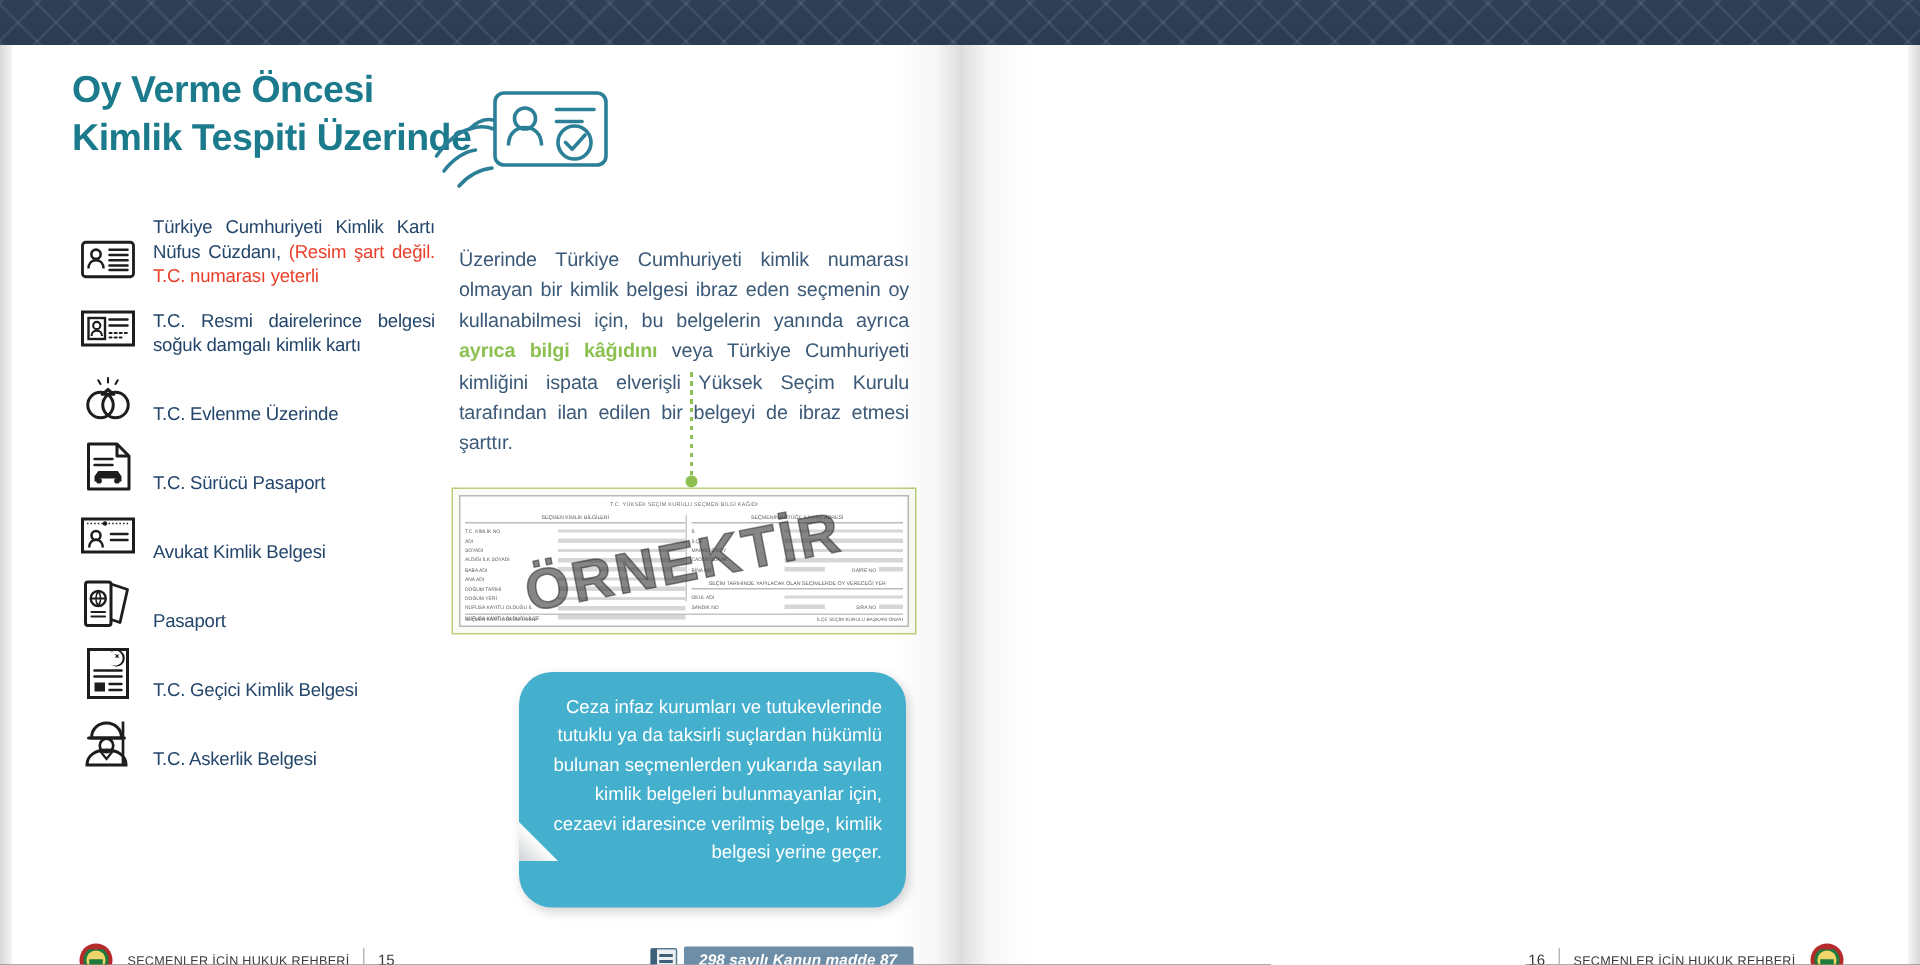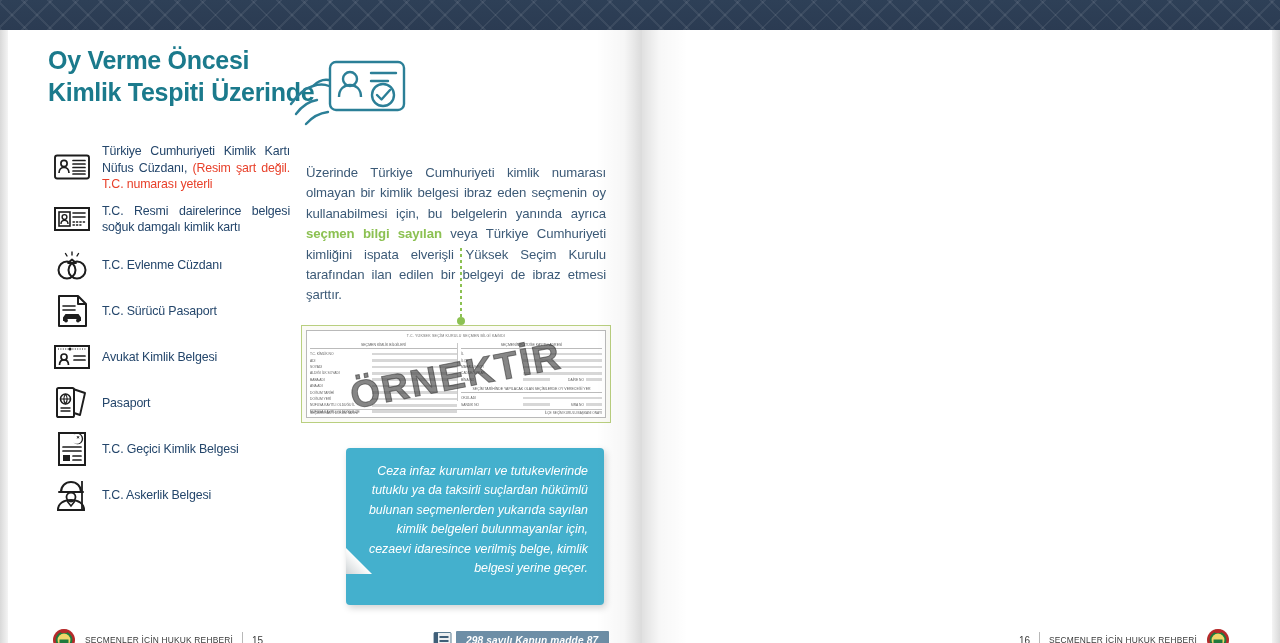--- a/index.html
+++ b/index.html
@@ -46,21 +46,21 @@
   
   .l-title {
     position:absolute; left:40px; top:14px; width:290px;
     color:#1b7a8c; font-weight:bold; font-size:25px; line-height:32px;
     letter-spacing:-.3px;
   }
   .idcard-art{ position:absolute; left:280px; top:22px; width:125px; height:80px; }
 
   
   .id-list{ position:absolute; left:44px; top:112px; width:238px; }
-  .id-row{ display:flex; align-items:center; margin-bottom:6px; }
+  .id-row{ display:flex; align-items:flex-end; margin-bottom:6px; }
   .id-ico{ width:40px; min-width:40px; height:40px; margin-right:10px; }
   .id-txt{
     font-size:12.4px; line-height:16.6px; color:#24466b;
     text-align:justify; padding-top:1px; letter-spacing:-.15px;
   }
   .id-txt .red{ color:#e8402a; }
 
   
   .l-para{
     position:absolute; left:298px; top:133px; width:300px;
@@ -105,22 +105,22 @@
   .ornek{
     position:absolute; left:50%; top:52%; transform:translate(-50%,-50%) rotate(-11deg);
     font-size:38px; font-weight:bold; color:rgba(60,60,60,.62);
     letter-spacing:2px; -webkit-text-stroke:1px rgba(40,40,40,.55);
     white-space:nowrap; font-family:"Liberation Sans", sans-serif;
   }
 
   
   .callout{
     position:absolute; left:338px; top:418px; width:258px; height:157px;
-    background:#44b0cd; border-radius:4px; color:#fff;
-    font-style:italic; font-size:12.4px; line-height:19.4px;
+    background:#44b0cd; border-radius:22px; color:#fff;
+    font-size:12.4px; line-height:19.4px;
     text-align:right; padding:14px 16px 10px 18px;
     box-shadow:2px 3px 7px rgba(0,0,0,.18);
   }
   .fold{
     position:absolute; left:338px; top:518px; width:26px; height:26px;
     background:linear-gradient(225deg,#ffffff 48%, #cfd4d6 100%);
     clip-path:polygon(0 0, 0 100%, 100% 100%);
     box-shadow:-1px 1px 3px rgba(0,0,0,.22);
   }
 
@@ -214,21 +214,21 @@
         <svg class="id-ico" viewBox="0 0 40 40">
           <circle cx="15" cy="25" r="8.5" fill="none" stroke="#1d1d1d" stroke-width="2"></circle>
           <circle cx="25" cy="25" r="8.5" fill="none" stroke="#1d1d1d" stroke-width="2"></circle>
           <path d="M20 14.5l-4 3.5h8z" fill="none" stroke="#1d1d1d" stroke-width="1.8" stroke-linejoin="round"></path>
           <g stroke="#1d1d1d" stroke-width="1.4" stroke-linecap="round">
             <line x1="20" y1="10" x2="20" y2="7"></line>
               <line x1="15" y1="11" x2="13.5" y2="8.5"></line>
             <line x1="25" y1="11" x2="26.5" y2="8.5"></line>
           </g>
         </svg>
-        <div class="id-txt">T.C. Evlenme Cüzdanı</div>
+        <div class="id-txt">T.C. Evlenme Üzerinde</div>
       </div>
 
       <div class="id-row">
         <svg class="id-ico" viewBox="0 0 40 40">
           <path d="M7 5h19l8 8v22H7z" fill="none" stroke="#1d1d1d" stroke-width="2" stroke-linejoin="round"></path>
           <path d="M26 5v8h8" fill="none" stroke="#1d1d1d" stroke-width="2" stroke-linejoin="round"></path>
           <g stroke="#1d1d1d" stroke-width="1.6" stroke-linecap="round">
             <line x1="11" y1="15" x2="23" y2="15"></line>
               <line x1="11" y1="19" x2="23" y2="19"></line>
           </g>
@@ -295,21 +295,21 @@
           <circle cx="19" cy="22" r="4.5" fill="none" stroke="#1d1d1d" stroke-width="1.8"></circle>
           <path d="M6 35c0-6.5 5.8-10 13-10s13 3.5 13 10z" fill="none" stroke="#1d1d1d" stroke-width="2"></path>
           <path d="M15 26l4 5 4-5" fill="none" stroke="#1d1d1d" stroke-width="1.5"></path>
           <line x1="30" y1="6" x2="30" y2="35" stroke="#1d1d1d" stroke-width="1.8"></line>
         </svg>
         <div class="id-txt">T.C. Askerlik Belgesi</div>
       </div>
     </div>
 
     <div class="l-para">
-      <span>Üzerinde Türkiye Cumhuriyeti kimlik numarası olmayan bir kimlik belgesi ibraz eden seçmenin oy kullanabilmesi için, bu belgelerin yanında ayrıca </span><span class="grn">seçmen bilgi sayılan</span><span> veya Türkiye Cumhuriyeti kimliğini ispata elverişli Yüksek Seçim Kurulu tarafından ilan edilen bir belgeyi de ibraz etmesi şarttır.</span>
+      <span>Üzerinde Türkiye Cumhuriyeti kimlik numarası olmayan bir kimlik belgesi ibraz eden seçmenin oy kullanabilmesi için, bu belgelerin yanında ayrıca </span><span class="grn">ayrıca bilgi kâğıdını</span><span> veya Türkiye Cumhuriyeti kimliğini ispata elverişli Yüksek Seçim Kurulu tarafından ilan edilen bir belgeyi de ibraz etmesi şarttır.</span>
     </div>
     <div class="dotline"></div>
 
     <div class="sample-doc">
       <div class="sd-inner">
         <div class="sd-title">T.C. YÜKSEK SEÇİM KURULU SEÇMEN BİLGİ KAĞIDI</div>
         <div class="sd-col sd-colL">
           <div class="sd-hdr">SEÇMEN KİMLİK BİLGİLERİ</div>
           <div class="sd-line">
               <span class="sd-lbl">T.C. KİMLİK NO</span>

